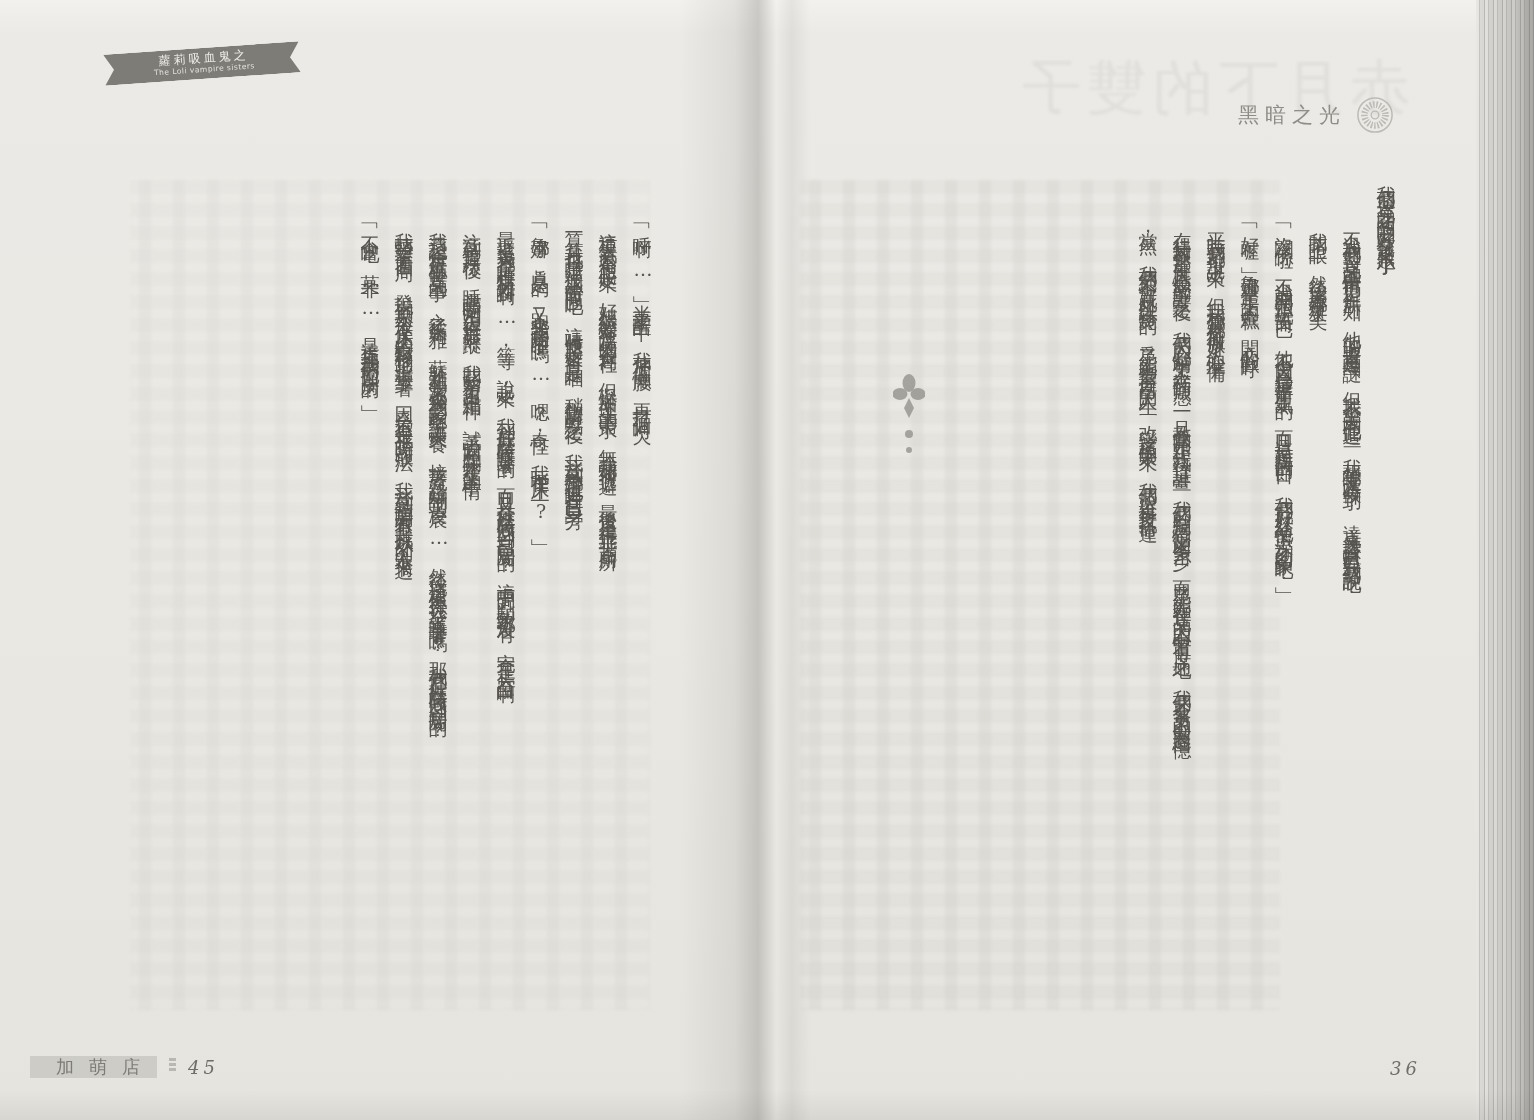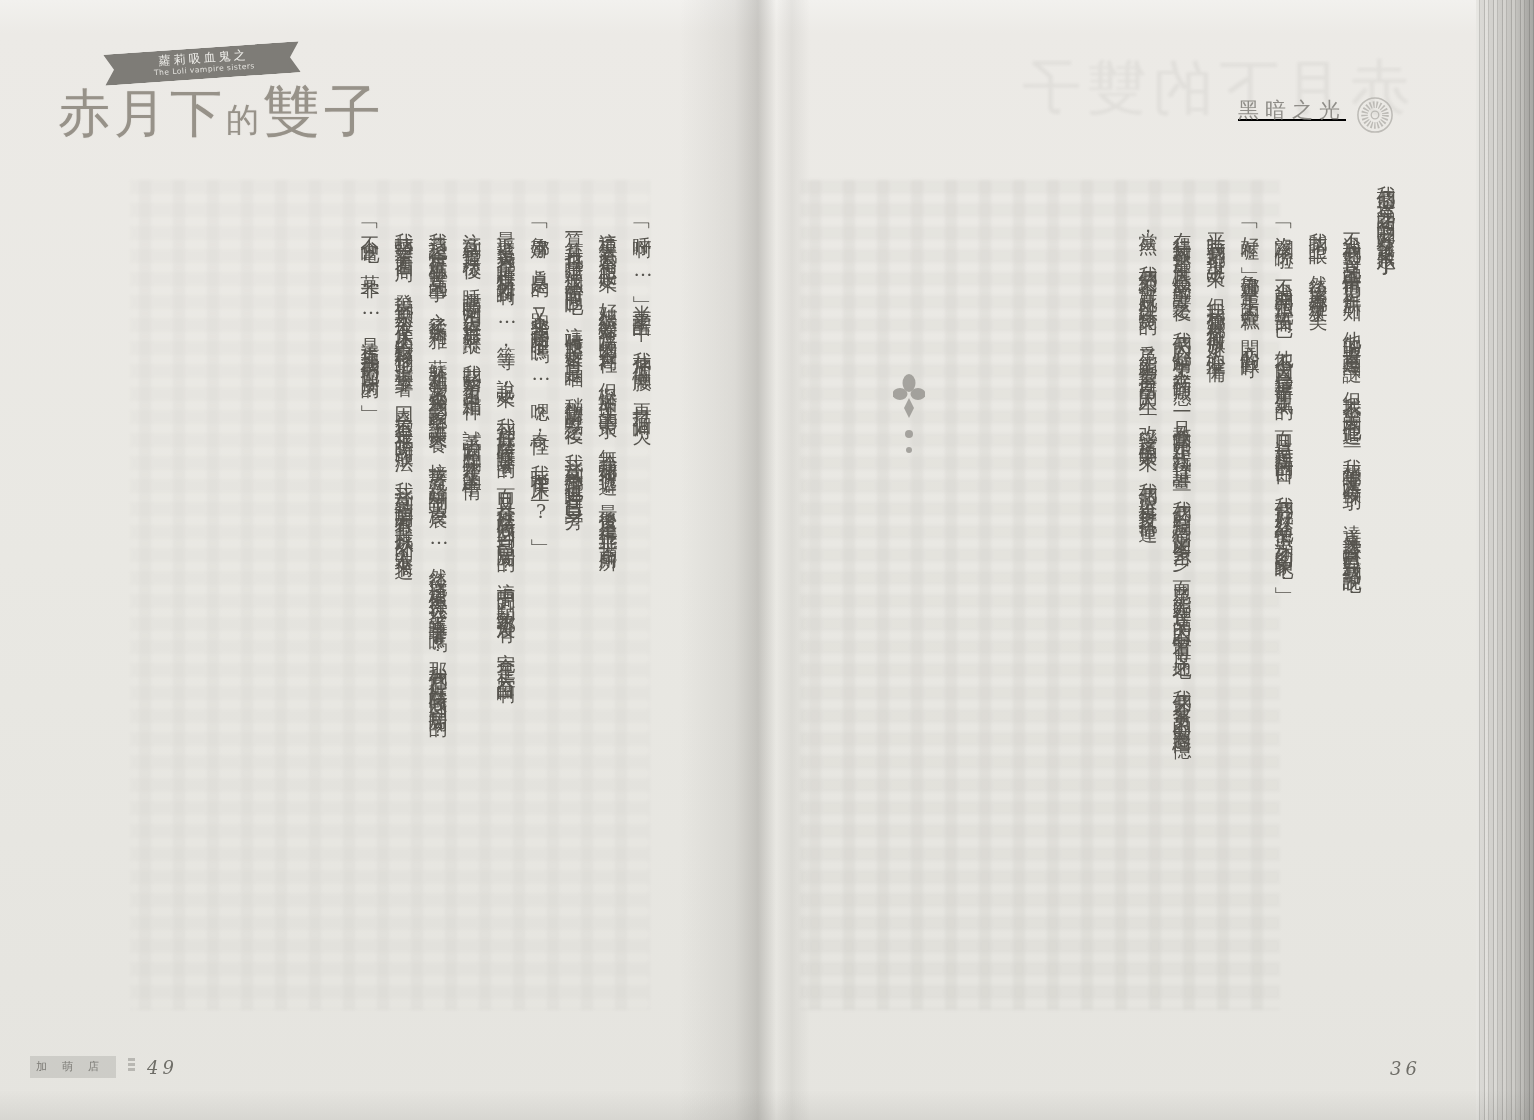--- a/index.html
+++ b/index.html
@@ -40,21 +40,21 @@
   .ribbon .en{display:block;font-size:7.5px;letter-spacing:0.5px;line-height:9px;opacity:0.9;}
   .logo-title{
     position:absolute;left:0px;top:36px;width:320px;color:#979289;
     letter-spacing:4px;white-space:nowrap;text-shadow:0 0 1px rgba(150,146,137,0.4);
   }
   .logo-title .big{font-size:52px;}
   .logo-title .small{font-size:33px;}
   .logo-title .bigger{font-size:57px;}
 
   
-  .chapter-header{position:absolute;left:1238px;top:96px;display:flex;gap:10px;text-decoration:underline;}
+  .chapter-header{position:absolute;left:1238px;top:96px;display:flex;align-items:center;gap:10px;}
   .chapter-title{font-size:21px;letter-spacing:6px;color:#8f8d88;}
   .seal{width:38px;height:38px;opacity:0.75;}
 
   
   .ghost-title{
     position:absolute;left:1080px;top:48px;width:330px;
     transform:scaleX(-1);opacity:0.07;filter:blur(1.5px);
     font-size:60px;color:#55534f;letter-spacing:6px;white-space:nowrap;
   }
 
@@ -81,21 +81,21 @@
       repeating-linear-gradient(90deg, rgba(0,0,0,0) 0 9px, rgba(140,138,132,0.30) 9px 21px, rgba(0,0,0,0) 21px 34px);
     filter:blur(1.6px);
   }
   .bleed-right{left:800px;width:480px;opacity:0.28;}
   .bleed-left{left:130px;width:520px;opacity:0.18;}
 
   
   .footer-left{position:absolute;left:30px;top:1056px;display:flex;align-items:center;gap:12px;}
   .watermark{
     background:rgba(176,175,171,0.45);color:#7d7c77;
-    font-size:11px;letter-spacing:15px;padding:3px 2px 3px 6px;line-height:16px;
+    font-size:18px;letter-spacing:15px;padding:3px 2px 3px 26px;line-height:16px;
   }
   .footer-mark{width:7px;height:18px;background:
       linear-gradient(180deg,#9a9994 0 3px,transparent 3px 5px,#9a9994 5px 8px,transparent 8px 10px,#9a9994 10px 13px,transparent 13px);
       opacity:0.6;}
   .page-num{font-size:18px;color:#6e6d67;font-style:italic;letter-spacing:4px;}
   .footer-right{position:absolute;left:1390px;top:1058px;}
 </style>
 </head>
 <body>
 
@@ -103,23 +103,20 @@
 
   <div class="bleed bleed-left"></div>
   <div class="bleed bleed-right"></div>
 
   <div class="ghost-title">赤月下的雙子</div>
 
   <div class="logo">
     <div class="ribbon">
       <span class="zh">蘿莉吸血鬼之</span>
       <span class="en">The Loli vampire sisters</span>
-    </div>
-    <div class="logo-title">
-      <span class="big">赤月下</span><span class="small">的</span><span class="bigger">雙子</span>
     </div>
   </div>
 
   <div class="chapter-header">
     <span class="chapter-title">黑暗之光</span>
     <svg class="seal" viewBox="0 0 40 40">
       <circle cx="20" cy="20" r="18" fill="none" stroke="#aeaca7" stroke-width="1.6"></circle>
       <circle cx="20" cy="20" r="11" fill="none" stroke="#aeaca7" stroke-width="7" stroke-dasharray="1.6 1.7"></circle>
       <circle cx="20" cy="20" r="4" fill="none" stroke="#aeaca7" stroke-width="1.4"></circle>
     </svg>
@@ -155,21 +152,21 @@
     <p>最近這幾天都是睡棺材才對啊……等等，說起來，我到底什麼時候睡著的？而且又是什麼時候回到自己房間的？這中間一點印象都沒有，完全是一片空白啊。</p>
     <p>注意到這異樣後，睡意瞬間消失得無影無蹤。我開始努力集中精神，試著去回想剛才發生的事情。</p>
     <p>我還記得拿蛋糕砸達克的事，之後茱莉雅、蘇菲雅和安潔都來我們家吃聖誕節大餐，接著就一路嬉鬧到了凌晨……然後就這樣累得在沙發上睡著了嗎？那我們是什麼時候回到房間的？</p>
     <p>我轉頭看了看四周，發現到原本放在床上的棺材移到了牆邊靠著。因爲這不是我平時的放法，我注意到這房間有不是我以外的人進來過。</p>
     <p>「不會吧？莫非……是達克把我們抱回房的？」</p>
   </div>
 
   <div class="footer-left">
     <span class="watermark">加萌店</span>
     <span class="footer-mark"></span>
-    <span class="page-num">49</span>
+    <span class="page-num">45</span>
   </div>
   <div class="footer-right">
     <span class="page-num">36</span>
   </div>
 
   <div class="gutter-shadow"></div>
   <div class="edge-stack"></div>
   <div class="page-bottom-shade"></div>
 
 </div>

